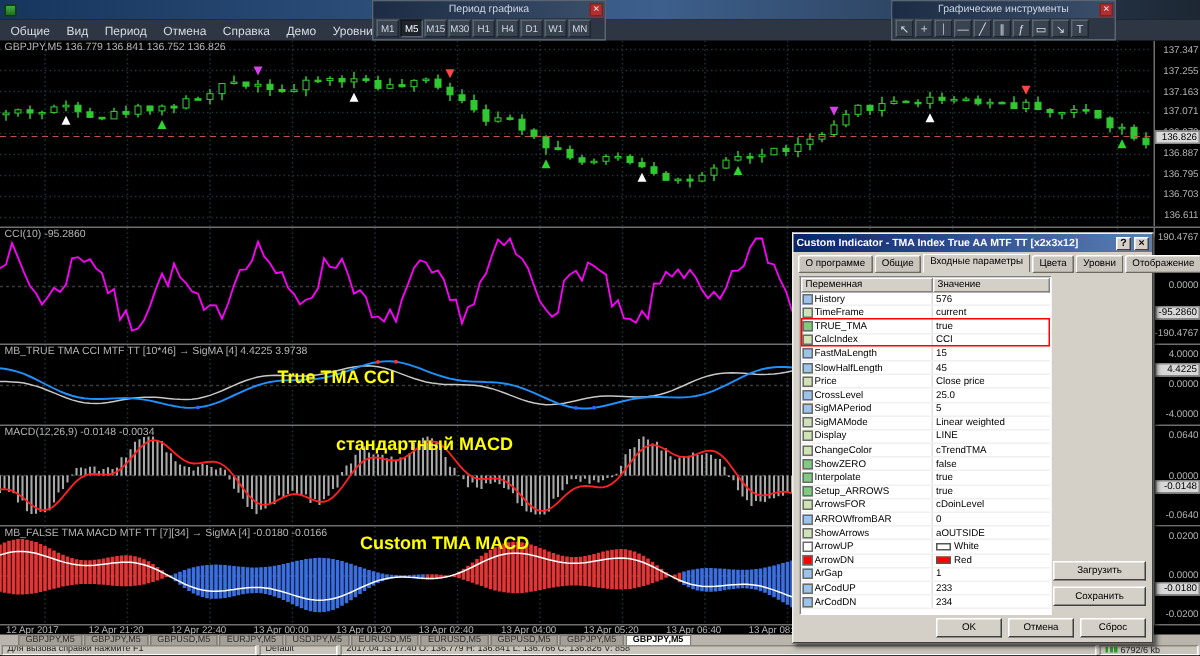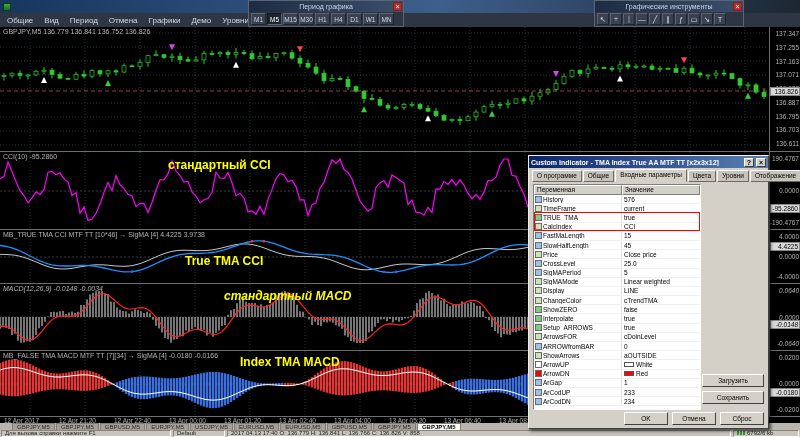--- a/index.html
+++ b/index.html
@@ -76,21 +76,21 @@
 
   <div class="titlebar">
     <span class="app-icon"></span>
   </div>
 
   <div class="menubar" id="menubar">
       <div class="menu-item">Общие</div>
       <div class="menu-item">Вид</div>
       <div class="menu-item">Период</div>
       <div class="menu-item">Отмена</div>
-      <div class="menu-item">Графики</div>
+      <div class="menu-item">Справка</div>
       <div class="menu-item">Демо</div>
       <div class="menu-item">Уровни</div>
     </div>
 
   <div class="floatbar" style="left:248px;width:156px;">
     <div class="fb-title">
       <span>Период графика</span>
       <span class="fb-close">×</span>
     </div>
     <div class="fb-body" id="tf-row">
@@ -384,21 +384,20 @@
         <line x1="470" y1="0" x2="470" y2="78" stroke="#1d3338" stroke-width="1" stroke-dasharray="1,2"></line>
         <line x1="525" y1="0" x2="525" y2="78" stroke="#1d3338" stroke-width="1" stroke-dasharray="1,2"></line>
         <line x1="580" y1="0" x2="580" y2="78" stroke="#1d3338" stroke-width="1" stroke-dasharray="1,2"></line>
         <line x1="635" y1="0" x2="635" y2="78" stroke="#1d3338" stroke-width="1" stroke-dasharray="1,2"></line>
         <line x1="690" y1="0" x2="690" y2="78" stroke="#1d3338" stroke-width="1" stroke-dasharray="1,2"></line>
         <line x1="745" y1="0" x2="745" y2="78" stroke="#1d3338" stroke-width="1" stroke-dasharray="1,2"></line>
         <line x1="0" y1="39" x2="768" y2="39" stroke="#3a3a3a" stroke-width="1" stroke-dasharray="2,2"></line>
         <polyline points="0,26.9 4,24.3 8,10.0 12,19.8 16,29.6 20,38.7 24,43.5 28,51.0 32,45.8 36,39.8 40,42.7 44,37.7 48,20.2 52,19.4 56,22.7 60,20.8 64,26.9 68,30.1 72,43.5 76,40.7 80,61.2 84,55.0 88,68.4 92,67.0 96,61.5 100,52.1 104,40.3 108,30.4 112,38.8 116,23.6 120,32.7 124,36.7 128,42.3 132,43.8 136,54.6 140,51.4 144,51.6 148,60.5 152,50.5 156,38.2 160,27.9 164,27.6 168,21.9 172,9.1 176,18.8 180,23.5 184,30.1 188,29.4 192,39.9 196,44.0 200,50.9 204,47.8 208,46.5 212,40.2 216,20.2 220,26.0 224,26.6 228,20.5 232,30.8 236,43.7 240,41.4 244,46.1 248,59.7 252,58.9 256,62.3 260,54.4 264,62.4 268,47.4 272,37.4 276,26.6 280,21.5 284,23.0 288,29.8 292,28.3 296,34.6 300,48.1 304,47.7 308,63.6 312,52.7 316,50.9 320,36.2 324,30.4 328,18.2 332,7.7 336,11.5 340,7.0 344,17.5 348,20.4 352,26.8 356,38.3 360,49.1 364,54.5 368,59.2 372,56.4 376,35.2 380,30.9 384,28.5 388,35.1 392,23.0 396,25.4 400,28.4 404,31.1 408,52.4 412,48.1 416,60.3 420,60.6 424,63.2 428,55.3 432,60.5 436,36.9 440,37.1 444,29.3 448,32.4 452,27.6 456,33.4 460,27.8 464,33.2 468,41.4 472,46.9 476,42.5 480,47.2 484,39.9 488,28.6 492,28.4 496,25.1 500,13.1 504,7.0 508,7.0 512,23.3 516,24.3 520,34.5 524,42.2 528,55.2 532,57.9 536,55.2 540,51.9 544,52.1 548,48.8 552,39.8 556,38.2 560,35.4 564,23.7 568,26.9 572,50.4 576,56.5 580,59.9 584,63.5 588,61.4 592,66.2 596,61.1 600,45.7 604,38.1 608,27.9 612,25.7 616,17.1 620,23.5 624,23.7 628,33.7 632,36.0 636,37.7 640,54.3 644,52.7 648,40.7 652,35.9 656,29.8 660,28.0 664,22.3 668,7.5 672,17.8 676,18.0 680,21.5 684,23.4 688,40.2 692,38.9 696,53.1 700,58.9 704,60.8 708,54.2 712,53.0 716,35.9 720,35.2 724,23.5 728,24.5 732,32.3 736,38.1 740,40.3 744,43.6 748,57.0 752,59.5 756,69.2 760,57.3 764,56.7 768,44.5" fill="none" stroke="#ff00ff" stroke-width="1.2"></polyline>
       </svg>
     <div class="pane-label">CCI(10) -95.2860</div>
-    <div class="pane-note" style="left:168px;top:6px;">стандартный CCI</div>
     <div class="axis-col" id="axis-cci">
         <div class="axis-lbl" style="top: 3px;">190.4767</div>
         <div class="axis-lbl" style="top: 35px;">0.0000</div>
         <div class="axis-lbl" style="top: 67px;">-190.4767</div>
         <div class="axis-marker" style="top: 52.16px;">-95.2860</div>
       </div>
   </div>
 
   <div class="pane sep" style="top:229px;height:54px;" id="pane-tma-cci">
     <svg id="svg-tma-cci" width="768" height="54">
@@ -421,30 +420,30 @@
         <polyline points="0,15.5 4,16.0 8,16.8 12,17.9 16,19.3 20,21.0 24,22.9 28,25.0 32,27.0 36,29.0 40,30.9 44,32.5 48,33.8 52,34.8 56,35.5 60,35.9 64,36.0 68,36.0 72,35.8 76,35.6 80,35.5 84,35.4 88,35.6 92,35.9 96,36.4 100,37.1 104,38.0 108,38.9 112,39.9 116,40.7 120,41.4 124,41.8 128,41.9 132,41.6 136,41.0 140,40.1 144,38.8 148,37.2 152,35.4 156,33.5 160,31.7 164,29.9 168,28.2 172,26.8 176,25.6 180,24.7 184,24.1 188,23.7 192,23.5 196,23.4 200,23.3 204,23.1 208,22.9 212,22.5 216,21.8 220,20.9 224,19.8 228,18.6 232,17.2 236,15.8 240,14.4 244,13.1 248,12.0 252,11.3 256,10.9 260,10.8 264,11.2 268,11.9 272,12.9 276,14.2 280,15.6 284,17.2 288,18.7 292,20.1 296,21.3 300,22.4 304,23.2 308,23.8 312,24.2 316,24.4 320,24.5 324,24.7 328,24.8 332,25.1 336,25.7 340,26.4 344,27.4 348,28.7 352,30.2 356,31.9 360,33.7 364,35.5 368,37.3 372,38.9 376,40.2 380,41.3 384,42.0 388,42.3 392,42.3 396,41.9 400,41.2 404,40.3 408,39.3 412,38.3 416,37.3 420,36.4 424,35.7 428,35.2 432,34.8 436,34.7 440,34.7 444,34.8 448,34.9 452,35.0 456,34.9 460,34.6 464,34.0 468,33.1 472,31.9 476,30.4 480,28.6 484,26.7 488,24.7 492,22.7 496,20.7 500,18.9 504,17.4 508,16.2 512,15.3 516,14.8 520,14.6 524,14.7 528,15.0 532,15.4 536,16.0 540,16.5 544,16.9 548,17.2 552,17.3 556,17.2 560,16.9 564,16.5 568,16.0 572,15.4 576,14.9 580,14.6 584,14.5 588,14.7 592,15.2 596,16.0 600,17.2 604,18.7 608,20.5 612,22.4 616,24.4 620,26.5 624,28.4 628,30.2 632,31.7 636,32.9 640,33.8 644,34.4 648,34.8 652,34.9 656,34.9 660,34.8 664,34.7 668,34.6 672,34.8 676,35.1 680,35.6 684,36.3 688,37.2 692,38.2 696,39.2 700,40.3 704,41.2 708,41.9 712,42.3 716,42.3 720,42.1 724,41.4 728,40.4 732,39.1 736,37.5 740,35.7 744,33.9 748,32.1 752,30.4 756,28.9 760,27.6 764,26.6 768,25.8" fill="none" stroke="#1e90ff" stroke-width="1.3"></polyline>
         <circle cx="132" cy="41.64428292568887" r="1.3" fill="#3060ff"></circle>
         <circle cx="252" cy="11.292268214983329" r="1.3" fill="#ff3030"></circle>
         <circle cx="264" cy="11.188118154255104" r="1.3" fill="#ff3030"></circle>
         <circle cx="384" cy="41.98659839892953" r="1.3" fill="#3060ff"></circle>
         <circle cx="396" cy="41.875745970636316" r="1.3" fill="#3060ff"></circle>
         <circle cx="708" cy="41.85101204710787" r="1.3" fill="#3060ff"></circle>
         <circle cx="720" cy="42.066275310975676" r="1.3" fill="#3060ff"></circle>
       </svg>
     <div class="pane-label">MB_TRUE TMA CCI MTF TT [10*46] → SigMA [4] 4.4225 3.9738</div>
-    <div class="pane-note" style="left:185px;top:14px;margin-top:10px;">True TMA CCI</div>
+    <div class="pane-note" style="left:185px;top:14px;">True TMA CCI</div>
     <div class="axis-col" id="axis-tma-cci">
         <div class="axis-lbl" style="top: 3px;">4.0000</div>
         <div class="axis-lbl" style="top: 23px;">0.0000</div>
         <div class="axis-lbl" style="top: 43px;">-4.0000</div>
         <div class="axis-marker" style="top: 12.2px;">4.4225</div>
       </div>
   </div>
 
-  <div class="pane sep" style="top:283px;height:67px;font-style:italic;" id="pane-macd">
+  <div class="pane sep" style="top:283px;height:67px;" id="pane-macd">
     <svg id="svg-macd" width="768" height="67">
         <line x1="30" y1="0" x2="30" y2="67" stroke="#1d3338" stroke-width="1" stroke-dasharray="1,2"></line>
         <line x1="85" y1="0" x2="85" y2="67" stroke="#1d3338" stroke-width="1" stroke-dasharray="1,2"></line>
         <line x1="140" y1="0" x2="140" y2="67" stroke="#1d3338" stroke-width="1" stroke-dasharray="1,2"></line>
         <line x1="195" y1="0" x2="195" y2="67" stroke="#1d3338" stroke-width="1" stroke-dasharray="1,2"></line>
         <line x1="250" y1="0" x2="250" y2="67" stroke="#1d3338" stroke-width="1" stroke-dasharray="1,2"></line>
         <line x1="305" y1="0" x2="305" y2="67" stroke="#1d3338" stroke-width="1" stroke-dasharray="1,2"></line>
         <line x1="360" y1="0" x2="360" y2="67" stroke="#1d3338" stroke-width="1" stroke-dasharray="1,2"></line>
         <line x1="415" y1="0" x2="415" y2="67" stroke="#1d3338" stroke-width="1" stroke-dasharray="1,2"></line>
         <line x1="470" y1="0" x2="470" y2="67" stroke="#1d3338" stroke-width="1" stroke-dasharray="1,2"></line>
@@ -1250,21 +1249,21 @@
         <line x1="759" y1="33" x2="759" y2="41.28528251567861" stroke="#e23535" stroke-width="2.4"></line>
         <line x1="762" y1="33" x2="762" y2="18.3261297853409" stroke="#e23535" stroke-width="2.4"></line>
         <line x1="762" y1="33" x2="762" y2="40.33693510732955" stroke="#e23535" stroke-width="2.4"></line>
         <line x1="765" y1="33" x2="765" y2="20.4280008033833" stroke="#e23535" stroke-width="2.4"></line>
         <line x1="765" y1="33" x2="765" y2="39.28599959830835" stroke="#e23535" stroke-width="2.4"></line>
         <line x1="768" y1="33" x2="768" y2="22.6672974002028" stroke="#e23535" stroke-width="2.4"></line>
         <line x1="768" y1="33" x2="768" y2="38.1663512998986" stroke="#e23535" stroke-width="2.4"></line>
         <polyline points="0,19.0 3,18.1 6,17.4 9,16.9 12,16.6 15,16.6 18,16.8 21,17.3 24,17.9 27,18.8 30,19.7 33,20.7 36,21.7 39,22.7 42,23.6 45,24.4 48,25.0 51,25.5 54,25.9 57,26.0 60,26.0 63,25.8 66,25.5 69,25.2 72,24.8 75,24.4 78,24.1 81,23.9 84,23.8 87,23.9 90,24.2 93,24.8 96,25.5 99,26.5 102,27.7 105,29.0 108,30.5 111,32.1 114,33.7 117,35.3 120,36.8 123,38.3 126,39.6 129,40.7 132,41.7 135,42.4 138,42.8 141,43.1 144,43.2 147,43.0 150,42.8 153,42.4 156,42.0 159,41.5 162,41.1 165,40.8 168,40.6 171,40.6 174,40.7 177,41.0 180,41.4 183,42.1 186,42.8 189,43.7 192,44.6 195,45.6 198,46.5 201,47.3 204,48.1 207,48.6 210,49.0 213,49.1 216,49.0 219,48.7 222,48.1 225,47.3 228,46.3 231,45.1 234,43.8 237,42.4 240,41.0 243,39.7 246,38.4 249,37.2 252,36.1 255,35.3 258,34.6 261,34.1 264,33.8 267,33.7 270,33.7 273,33.9 276,34.0 279,34.3 282,34.5 285,34.6 288,34.6 291,34.5 294,34.2 297,33.7 300,33.0 303,32.1 306,31.0 309,29.8 312,28.4 315,27.0 318,25.5 321,24.0 324,22.6 327,21.3 330,20.2 333,19.2 336,18.5 339,18.0 342,17.8 345,17.8 348,18.0 351,18.4 354,19.0 357,19.7 360,20.5 363,21.3 366,22.1 369,22.8 372,23.5 375,24.0 378,24.3 381,24.5 384,24.5 387,24.4 390,24.1 393,23.7 396,23.2 399,22.7 402,22.1 405,21.7 408,21.3 411,21.1 414,21.0 417,21.2 420,21.5 423,22.1 426,23.0 429,24.0 432,25.3 435,26.7 438,28.2 441,29.8 444,31.4 447,32.9 450,34.4 453,35.8 456,37.0 459,38.0 462,38.9 465,39.4 468,39.8 471,40.0 474,40.0 477,39.9 480,39.6 483,39.3 486,39.0 489,38.8 492,38.6 495,38.5 498,38.5 501,38.8 504,39.2 507,39.7 510,40.5 513,41.4 516,42.4 519,43.5 522,44.6 525,45.8 528,46.8 531,47.8 534,48.6 537,49.2 540,49.6 543,49.8 546,49.7 549,49.3 552,48.8 555,48.0 558,47.0 561,45.9 564,44.7 567,43.5 570,42.3 573,41.1 576,40.0 579,39.0 582,38.3 585,37.6 588,37.2 591,37.0 594,36.9 597,36.9 600,37.1 603,37.3 606,37.6 609,37.9 612,38.0 615,38.1 618,38.0 621,37.7 624,37.3 627,36.6 630,35.7 633,34.7 636,33.4 639,32.0 642,30.5 645,29.0 648,27.4 651,25.9 654,24.4 657,23.1 660,22.0 663,21.1 666,20.3 669,19.9 672,19.6 675,19.6 678,19.8 681,20.2 684,20.7 687,21.3 690,21.9 693,22.5 696,23.1 699,23.6 702,24.0 705,24.2 708,24.2 711,24.1 714,23.8 717,23.4 720,22.8 723,22.1 726,21.4 729,20.7 732,20.1 735,19.5 738,19.1 741,18.8 744,18.7 747,18.9 750,19.3 753,20.0 756,20.9 759,22.0 762,23.2 765,24.6 768,26.1" fill="none" stroke="#ffffff" stroke-width="1"></polyline>
       </svg>
     <div class="pane-label">MB_FALSE TMA MACD MTF TT [7][34] → SigMA [4] -0.0180 -0.0166</div>
-    <div class="pane-note" style="left:240px;top:4px;">Index TMA MACD</div>
+    <div class="pane-note" style="left:240px;top:4px;">Custom TMA MACD</div>
     <div class="axis-col" id="axis-tma-macd">
         <div class="axis-lbl" style="top: 3px;">0.0200</div>
         <div class="axis-lbl" style="top: 29px;">0.0000</div>
         <div class="axis-lbl" style="top: 55px;">-0.0200</div>
         <div class="axis-marker" style="top: 36.92px;">-0.0180</div>
       </div>
   </div>
 
   <div class="timebar" id="timebar">
       <div class="time-lbl" style="left: 4px;">12 Apr 2017</div>

